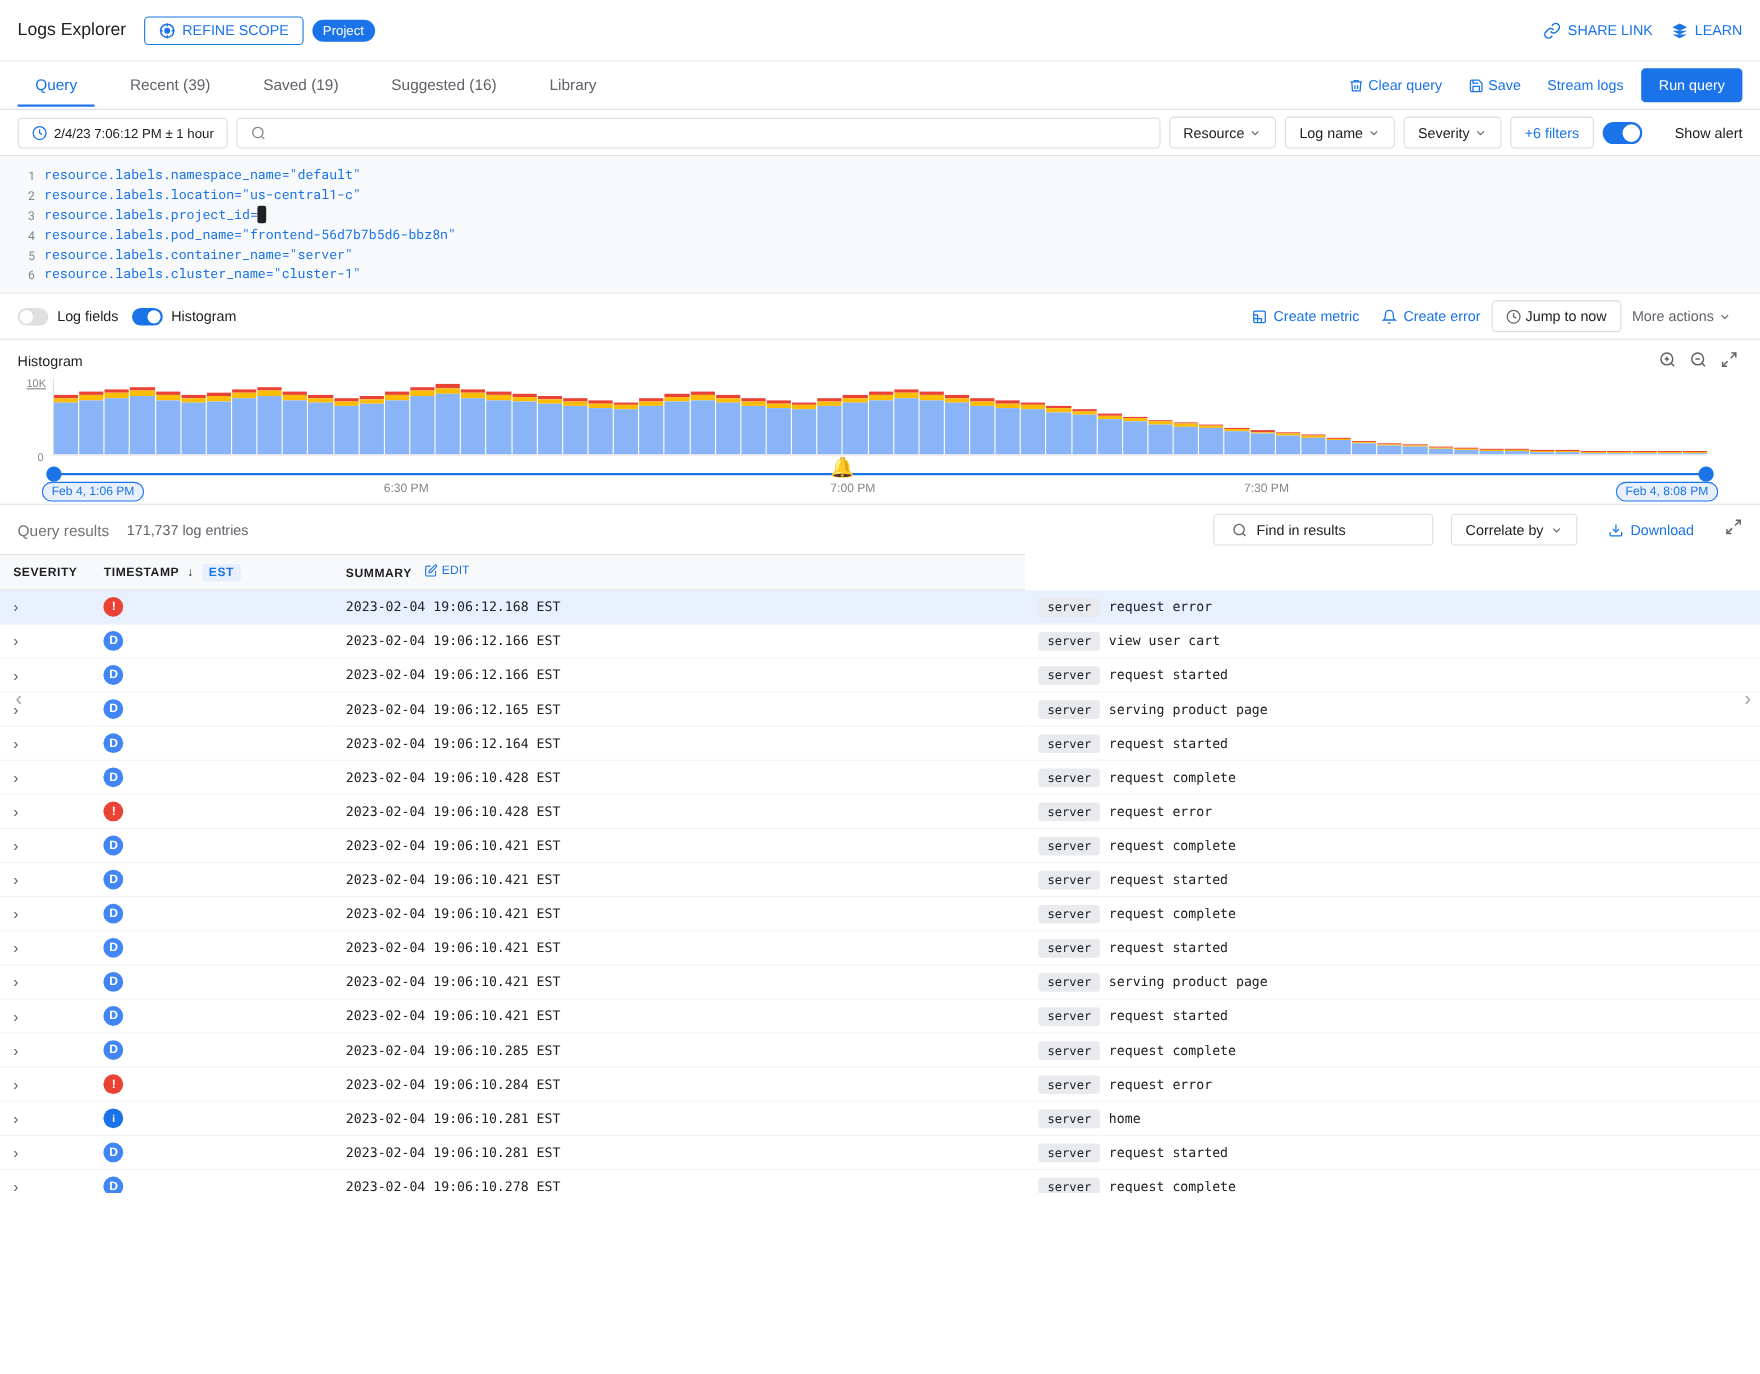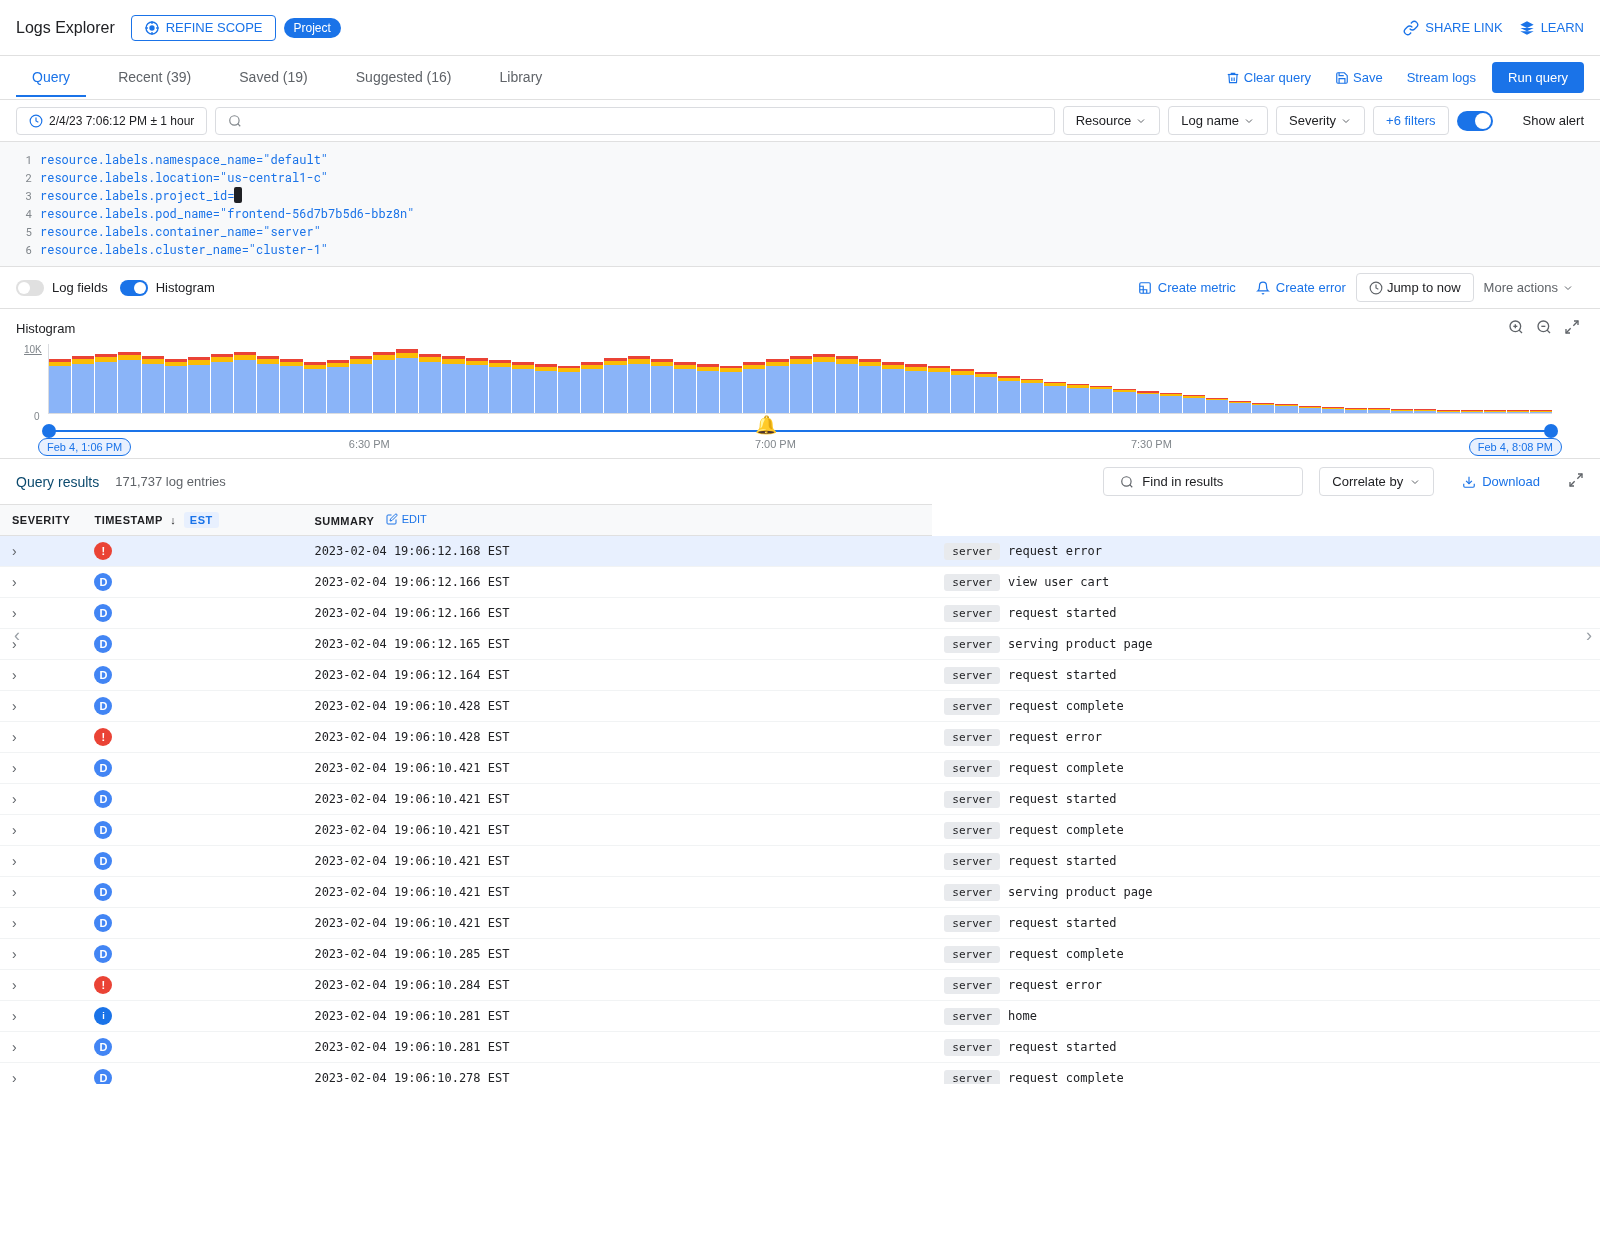--- a/index.html
+++ b/index.html
@@ -150,21 +150,21 @@
     .histogram-controls { display: flex; gap: 4px; }
     .hist-ctrl-btn {
       background: none; border: none; cursor: pointer; color: #5f6368; padding: 2px 4px;
     }
 
     
     .results-bar {
       display: flex; align-items: center; padding: 8px 16px;
       gap: 16px; background: #fff;
     }
-    .results-title { font-size: 14px; font-weight: 500; color: #0c4a6e; }
+    .results-title { font-size: 14px; font-weight: 500; color: #737373; }
     .results-count { font-size: 13px; color: #5f6368; }
     .results-spacer { flex: 1; }
     .find-results-btn {
       display: flex; align-items: center; gap: 8px; padding: 6px 16px;
       border: 1px solid #dadce0; border-radius: 4px; font-size: 13px;
       color: #202124; cursor: pointer; background: #fff; min-width: 200px;
     }
     .correlate-btn {
       display: flex; align-items: center; gap: 6px; padding: 6px 12px;
       border: 1px solid #dadce0; border-radius: 4px; font-size: 13px;

